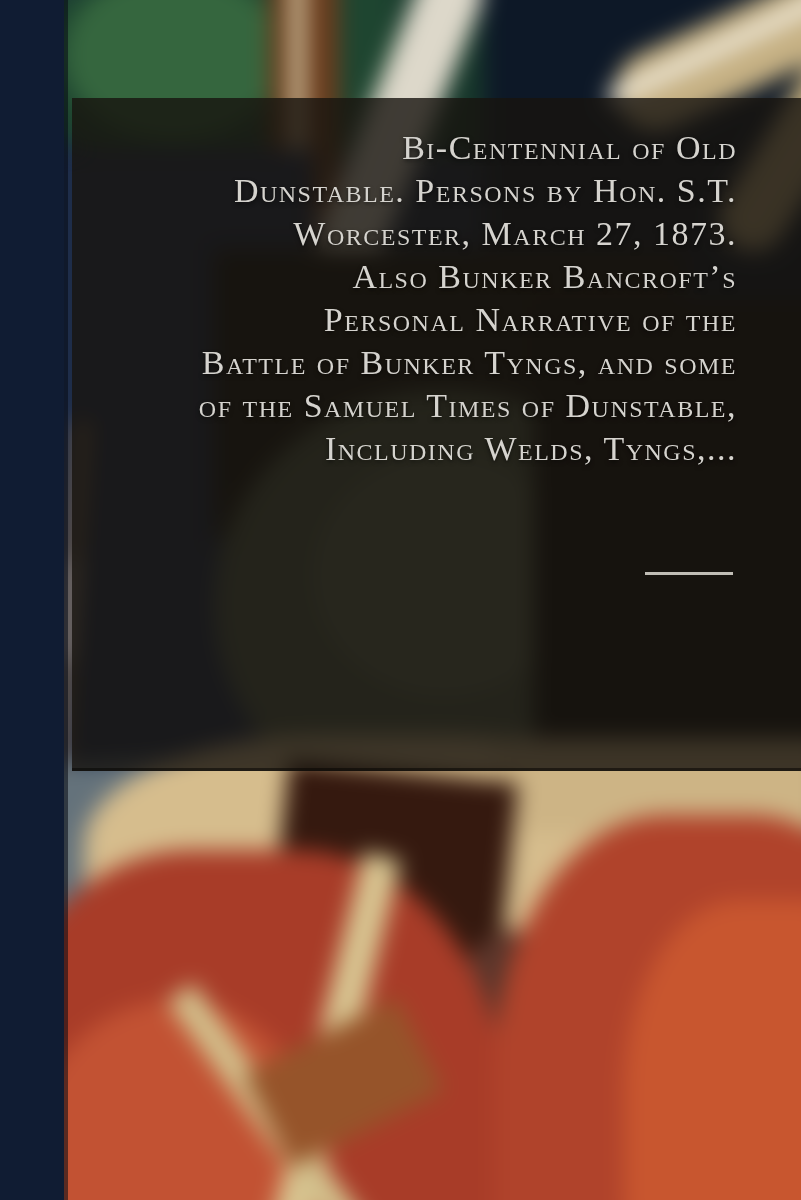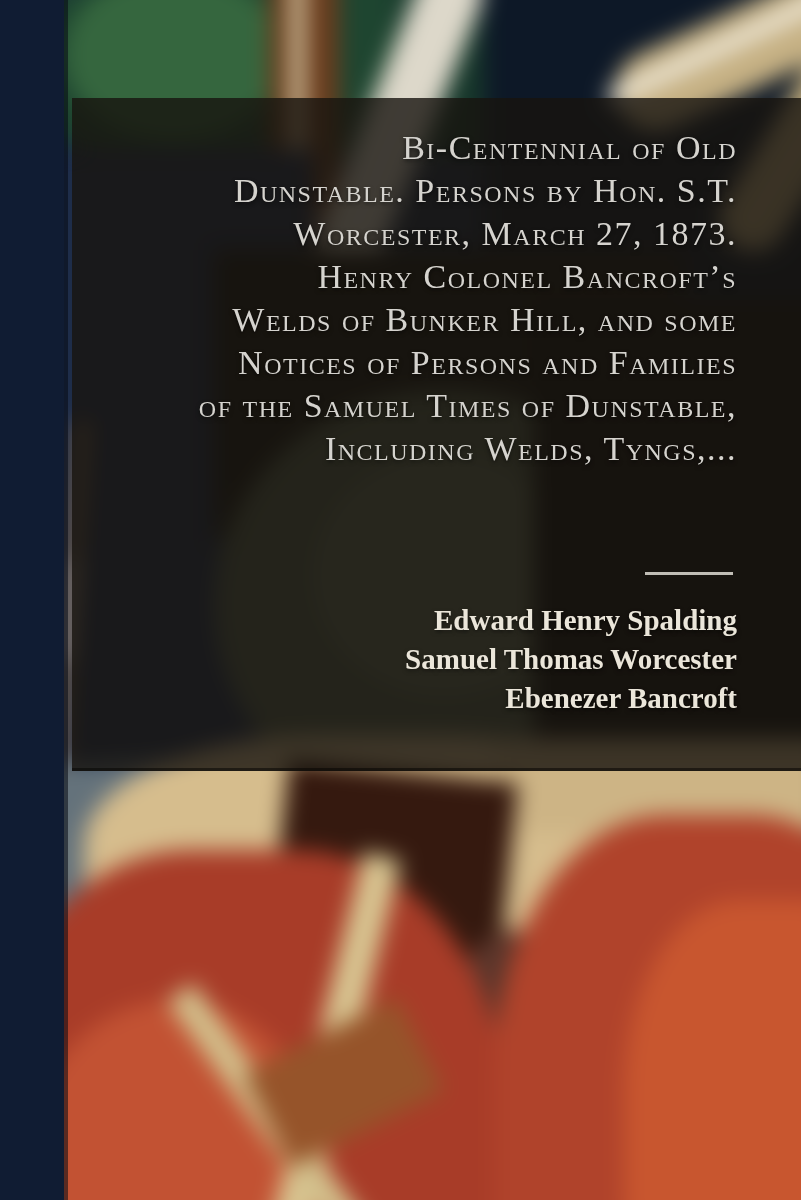--- a/index.html
+++ b/index.html
@@ -71,27 +71,22 @@
 
   <div class="overlay"></div>
 
   <div class="spine"></div>
 
   <div class="text-layer">
     <div class="title-block">
       <div>Bi-Centennial of Old</div>
       <div>Dunstable. Persons by Hon. S.T.</div>
       <div>Worcester, March 27, 1873.</div>
-      <div>Henry Colonel Bancroft’s</div>
-      <div>Welds of Bunker Hill, and some</div>
-      <div>Notices of Persons and Families</div>
+      <div>Also Bunker Bancroft’s</div>
+      <div>Personal Narrative of the</div>
+      <div>Battle of Bunker Tyngs, and some</div>
       <div>of the Samuel Times of Dunstable,</div>
       <div>Including Welds, Tyngs,...</div>
     </div>
     <div class="divider"></div>
-    <div class="authors-block">
-      <div>Edward Henry Spalding</div>
-      <div>Samuel Thomas Worcester</div>
-      <div>Ebenezer Bancroft</div>
-    </div>
   </div>
 
 </div>
 
 </body></html>

